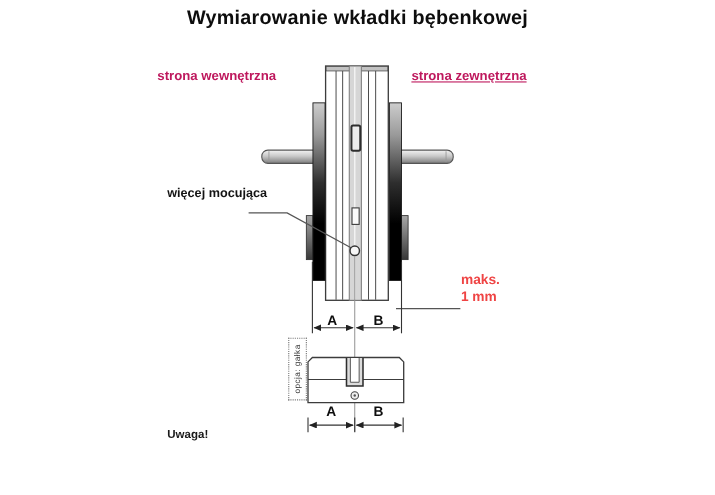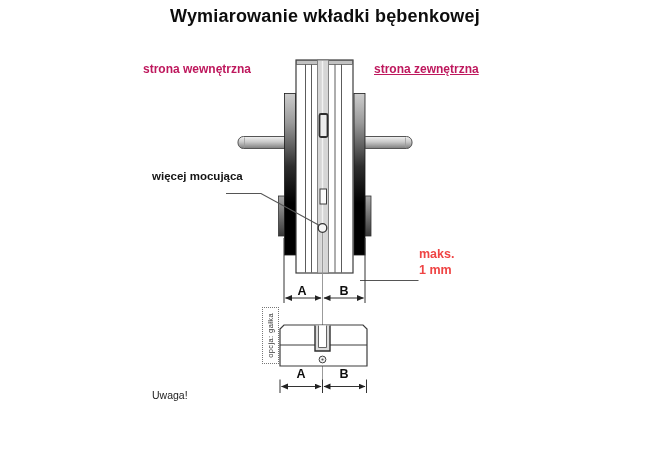--- a/index.html
+++ b/index.html
@@ -18,21 +18,21 @@
   .dim-label{font-size:12.5px;font-weight:bold;color:#0d0d0d;width:14px;text-align:center;}
   #dimA-upper{left:295px;top:284px;}
   #dimB-upper{left:337px;top:284px;}
   #dimA-lower{left:294px;top:367px;}
   #dimB-lower{left:337px;top:367px;}
   #knob-box{left:262px;top:307px;width:15px;height:55px;border:1px dotted #777;
             display:flex;align-items:center;justify-content:center;}
   #knob-box span{writing-mode:vertical-rl;transform:rotate(180deg);font-size:7.5px;
                  color:#333;letter-spacing:0.4px;white-space:nowrap;}
   #notes{left:152px;top:389px;width:430px;color:#1a1a1a;}
-  #notes .heading{font-size:10.5px;font-weight:normal;margin-bottom:3px;}
+  #notes .heading{font-size:10.5px;font-weight:bold;margin-bottom:3px;}
   #notes .line{font-size:9.5px;line-height:15px;white-space:nowrap;}
   svg{position:absolute;left:0;top:0;}
 </style>
 </head>
 <body>
 
 <div id="page">
 
   <svg width="650" height="450" viewBox="0 0 650 450">
     <defs>

